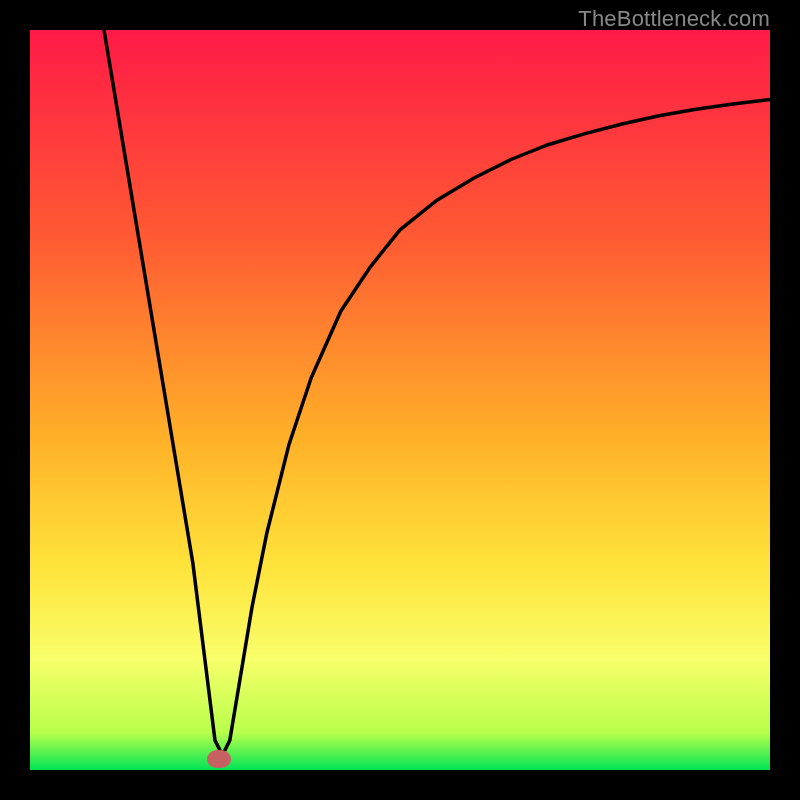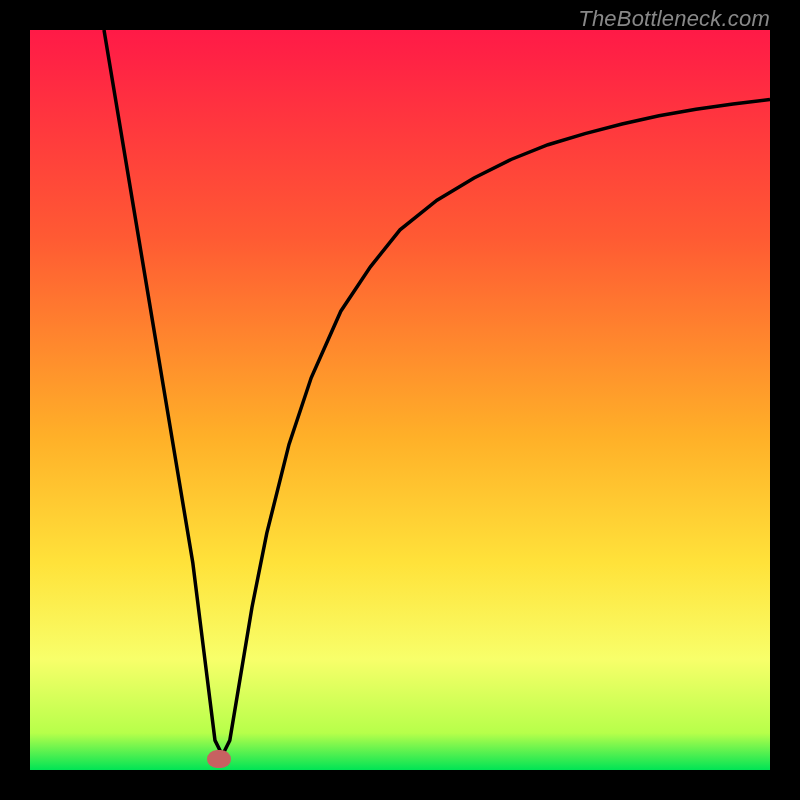--- a/index.html
+++ b/index.html
@@ -20,21 +20,20 @@
     box-sizing: border-box;
   }
   .watermark {
     position: absolute;
     top: 6px;
     right: 30px;
     color: #888;
     font-size: 22px;
     font-weight: 500;
     letter-spacing: 0.2px;
-    font-style: italic;
   }
   svg { display: block; }
   .marker {
     position: absolute;
     width: 24px;
     height: 18px;
     border-radius: 10px / 9px;
     background: #c76161;
     transform: translate(-50%, -50%);
   }

